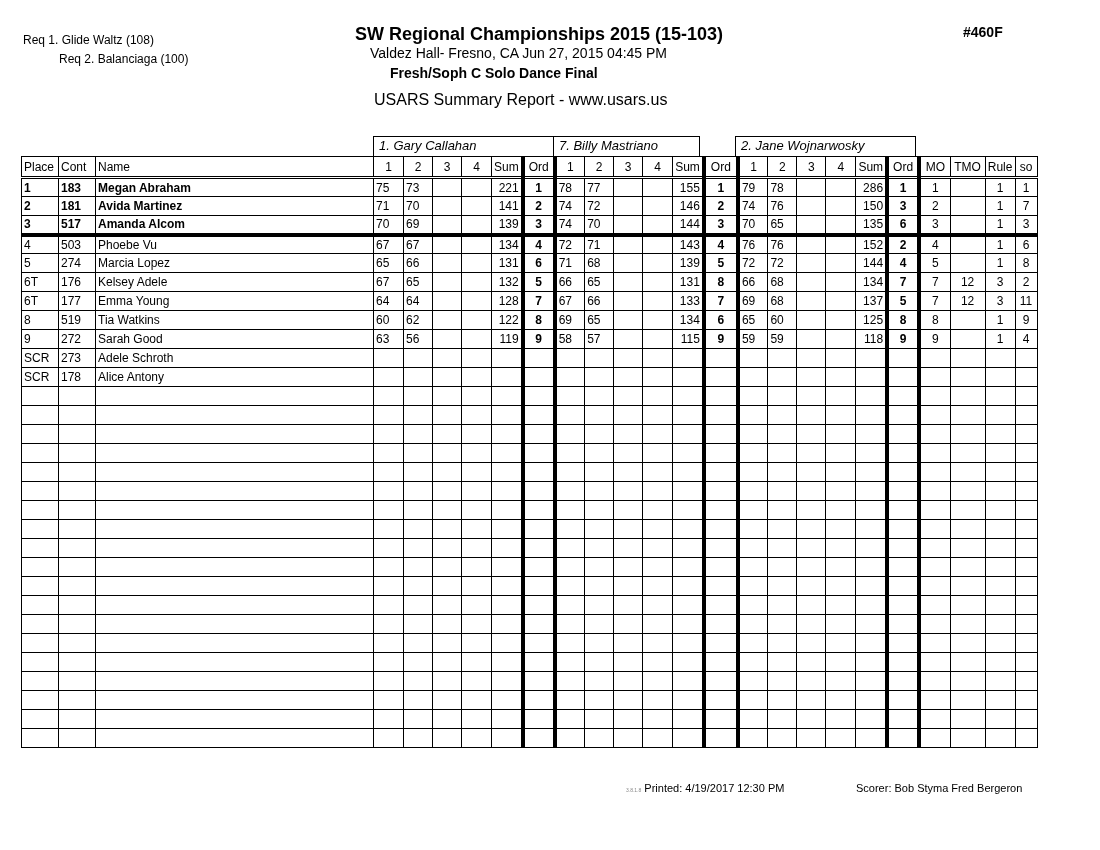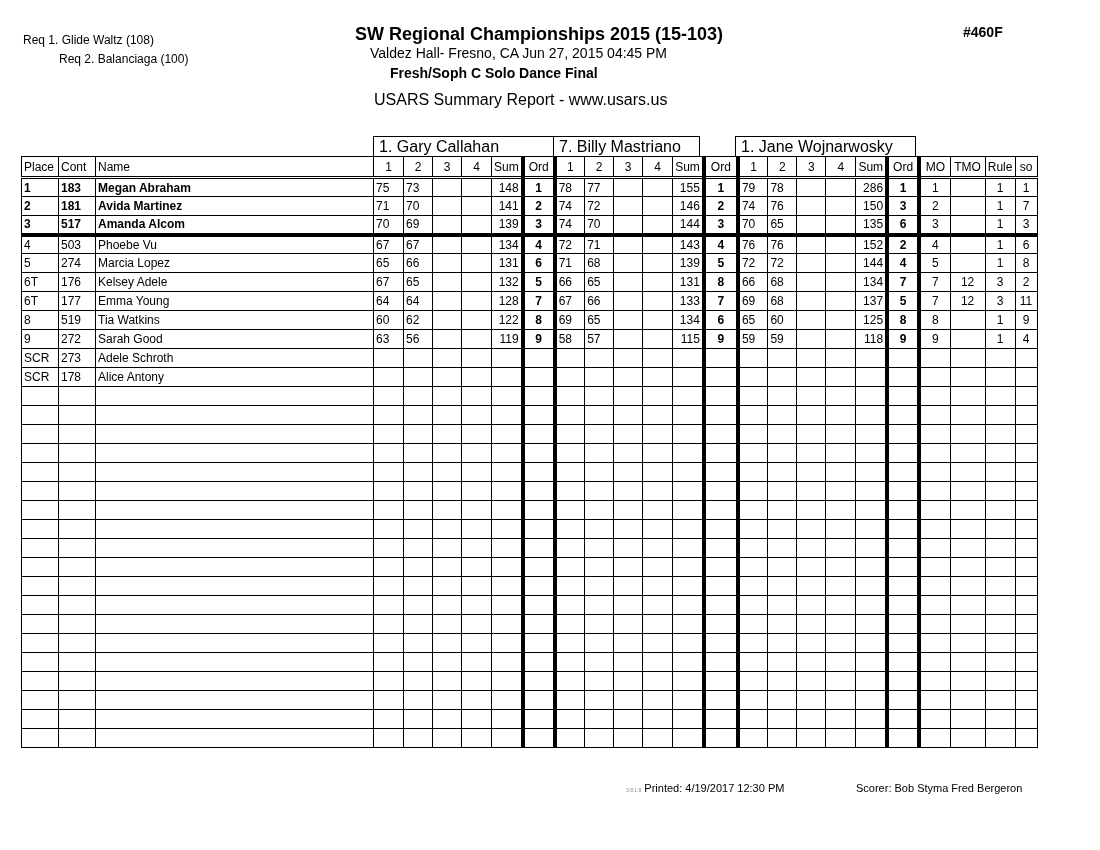--- a/index.html
+++ b/index.html
@@ -8,21 +8,21 @@
   .abs { position:absolute; white-space:nowrap; }
   .req { left:23px; font-size:12px; }
   .title { font-weight:bold; font-size:18px; }
   .sub { font-size:14px; }
   .event { font-weight:bold; font-size:14px; }
   .summary { font-size:16px; }
   .evnum { font-weight:bold; font-size:14px; }
 
   
   .judge-box { position:absolute; top:136px; height:20px; border:1px solid #000; border-bottom:none;
-               font-size:16px; box-sizing:border-box; padding:1px 0 0 5px; }
+               font-size:13px; box-sizing:border-box; padding:1px 0 0 5px;font-style:italic; }
 
   table.grid { position:absolute; left:21px; top:156px; border-collapse:collapse; table-layout:fixed; }
   table.grid td { border:1px solid #000; height:19px; padding:0 2px; font-size:12px; box-sizing:border-box;
                   overflow:hidden; white-space:nowrap; }
   table.grid tr.hdr td { height:21px; border-bottom:3px double #000; font-size:12px; }
   table.grid td.c { text-align:center; }
   table.grid td.r { text-align:right; }
   table.grid td.thickL { border-left:4px solid #000; }
   table.grid td.ord { font-weight:bold; text-align:center; }
   table.grid tr.bold td.b { font-weight:bold; }
@@ -37,21 +37,21 @@
 <div class="abs req" style="top:52px;margin-left:36px;">Req  2.  Balanciaga (100)</div>
 
 <div class="abs title" style="left:355px; top:24px;">SW Regional Championships 2015 (15-103)</div>
 <div class="abs sub" style="left:370px; top:45px;">Valdez Hall- Fresno, CA  Jun 27, 2015  04:45 PM</div>
 <div class="abs event" style="left:390px; top:65px;">Fresh/Soph C Solo Dance Final</div>
 <div class="abs summary" style="left:374px; top:91px;">USARS Summary Report - www.usars.us</div>
 <div class="abs evnum" style="left:963px; top:24px;">#460F</div>
 
 <div class="judge-box" style="left:373px; width:181px;"><span>1.  Gary Callahan</span></div>
 <div class="judge-box" style="left:553px; width:147px;"><span>7.  Billy Mastriano</span></div>
-<div class="judge-box" style="left:735px; width:181px;"><span>1.  Jane Wojnarwosky</span></div>
+<div class="judge-box" style="left:735px; width:181px;"><span>2.  Jane Wojnarwosky</span></div>
 
 <table class="grid" id="grid">
   <colgroup>
     <col style="width:37px">
       <col style="width:37px">
       <col style="width:278px">
     <col style="width:30px">
       <col style="width:29px">
       <col style="width:29px">
       <col style="width:30px">
@@ -103,21 +103,21 @@
       <td class="c">so</td>
     </tr>
   <tr class="bold">
         <td class="b">1</td>
         <td class="b">183</td>
         <td class="b">Megan Abraham</td>
         <td>75</td>
         <td>73</td>
         <td></td>
         <td></td>
-        <td class="r">148</td>
+        <td class="r">221</td>
         <td class="ord thickL">1</td>
         <td class="thickL">78</td>
         <td>77</td>
         <td></td>
         <td></td>
         <td class="r">155</td>
         <td class="ord thickL">1</td>
         <td class="thickL">79</td>
         <td>78</td>
         <td></td>

